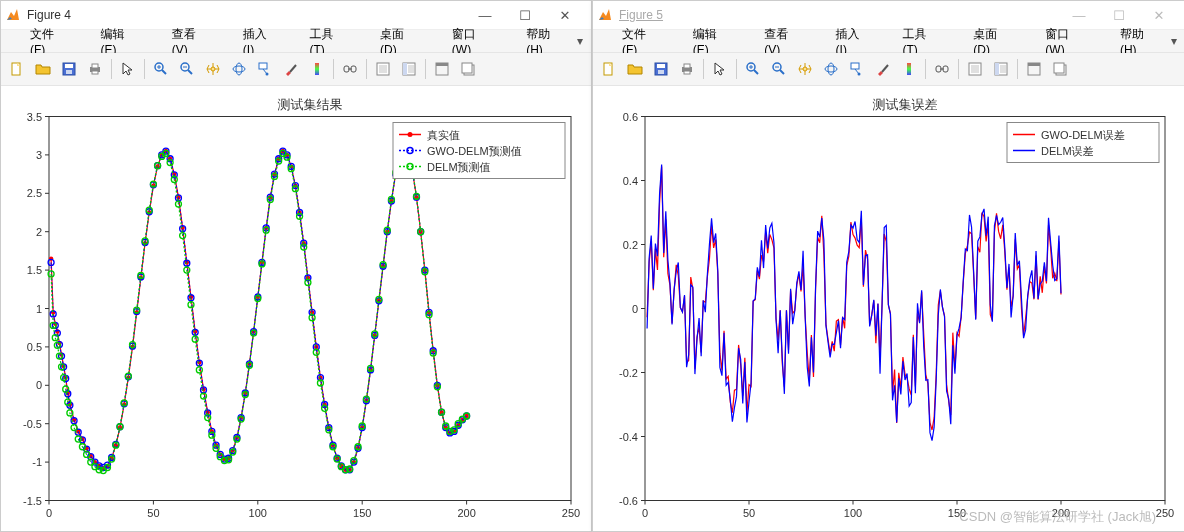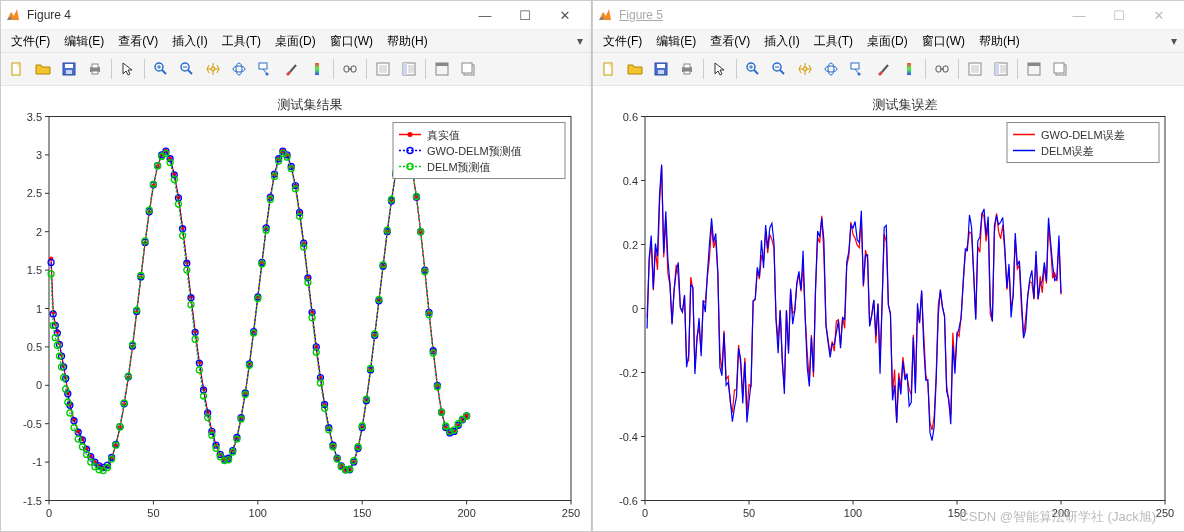--- a/index.html
+++ b/index.html
@@ -53,20 +53,21 @@
     background:#f5f5f5;
     display:flex;
     align-items:center;
     padding: 0 4px;
     gap: 2px;
     border-bottom:1px solid #e5e5e5;
   }
   .menubar .menu-item {
     padding: 2px 6px;
     cursor: default;
+    margin-left: 19px;
   }
   .menubar .dropdown-toggle {
     margin-left:auto;
     padding: 0 4px;
     color:#555;
   }
 
   .toolbar {
     height: 28px;
     background:#f5f5f5;

